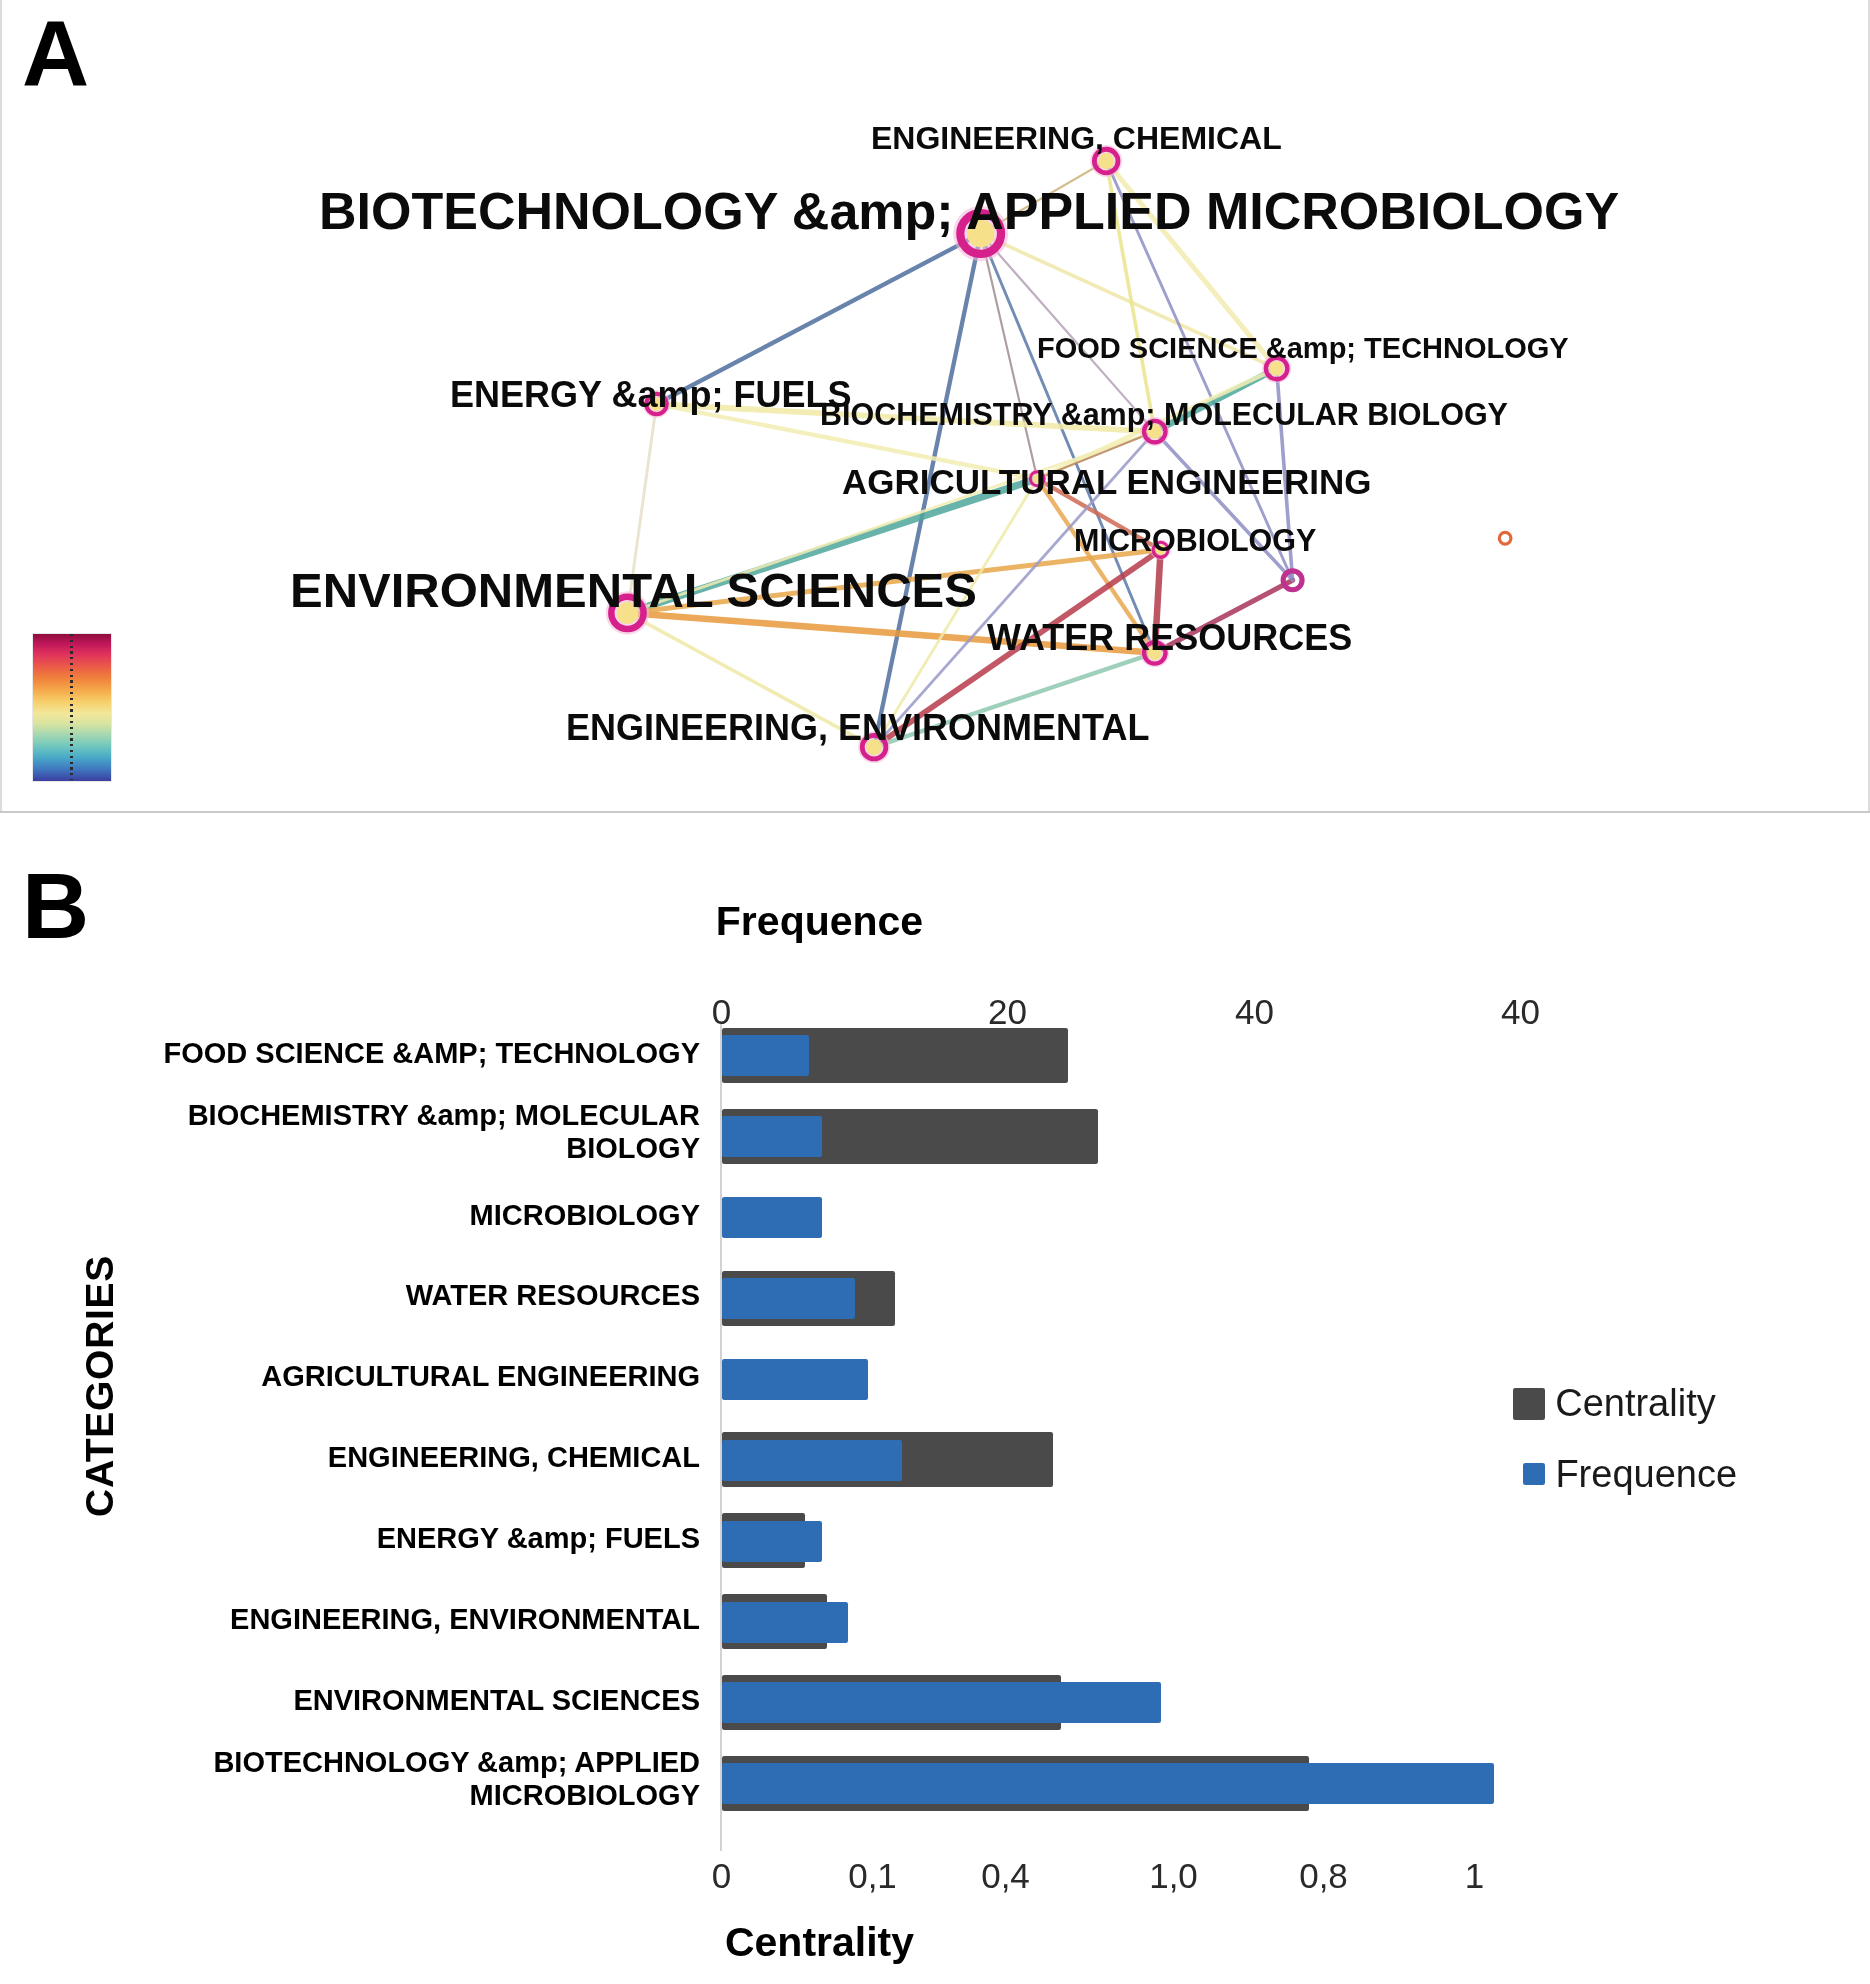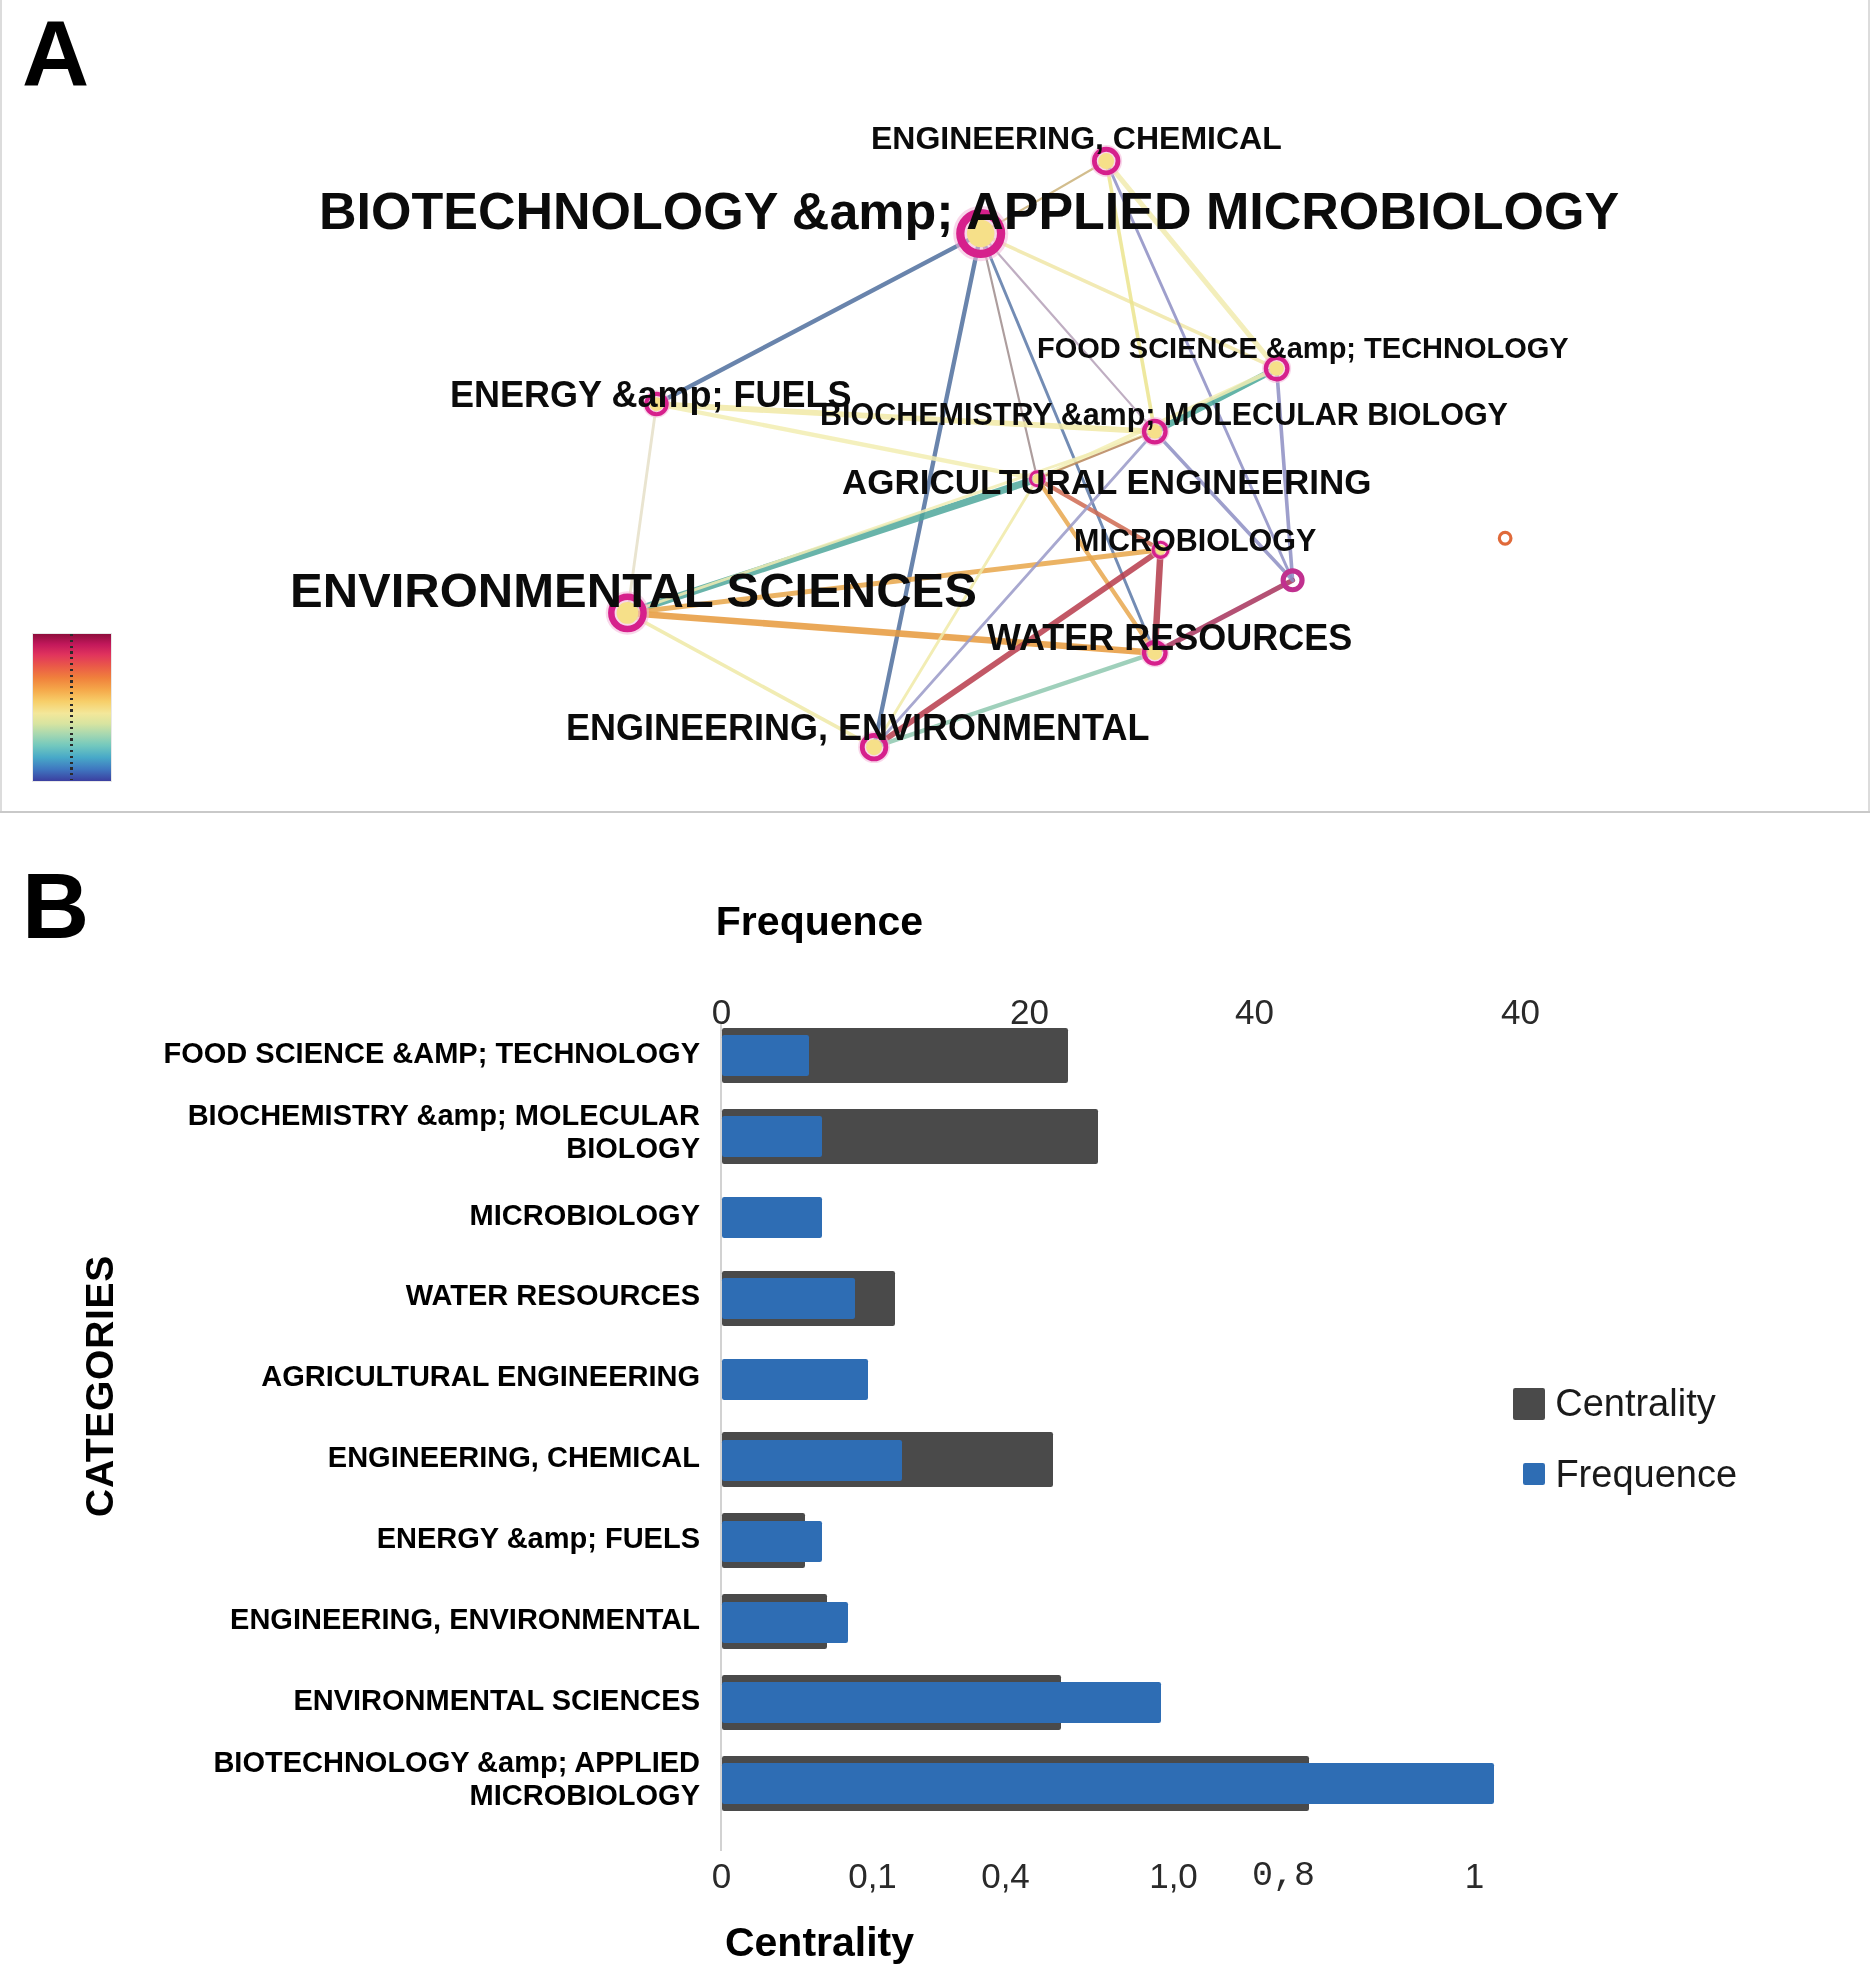--- a/index.html
+++ b/index.html
@@ -180,30 +180,30 @@
   <div class="chart-title" id="freq-title">Frequence</div>
 
   <div class="chart-title" id="cent-title">Centrality</div>
 
   <div class="yaxis-title">CATEGORIES</div>
 
   <div class="axis-line" id="vert-axis"></div>
 
   <div id="top-ticks">
       <div class="tick-label tick-top" style="left: 678px;">0</div>
-      <div class="tick-label tick-top" style="left: 986px;">20</div>
+      <div class="tick-label tick-top" style="left: 964px;">20</div>
       <div class="tick-label tick-top" style="left: 1211px;">40</div>
       <div class="tick-label tick-top" style="left: 1477px;">40</div>
     </div>
   <div id="bottom-ticks">
       <div class="tick-label tick-bottom" style="left: 678px;">0</div>
       <div class="tick-label tick-bottom" style="left: 829px;">0,1</div>
       <div class="tick-label tick-bottom" style="left: 962px;">0,4</div>
       <div class="tick-label tick-bottom" style="left: 1130px;">1,0</div>
-      <div class="tick-label tick-bottom" style="left: 1240px; font-family: Liberation Mono, monospace;">0,8</div>
+      <div class="tick-label tick-bottom" style="left: 1280px;">0,8</div>
       <div class="tick-label tick-bottom" style="left: 1431px;">1</div>
     </div>
   <div id="bars-layer">
       <div class="bar bar-centrality" style="top: 1028px; height: 55px; width: 346px;"></div>
       <div class="bar bar-frequence" style="top: 1035px; height: 41px; width: 87px;"></div>
       <div class="bar bar-centrality" style="top: 1109px; height: 55px; width: 376px;"></div>
       <div class="bar bar-frequence" style="top: 1116px; height: 41px; width: 100px;"></div>
       <div class="bar bar-frequence" style="top: 1197px; height: 41px; width: 100px;"></div>
       <div class="bar bar-centrality" style="top: 1271px; height: 55px; width: 173px;"></div>
       <div class="bar bar-frequence" style="top: 1278px; height: 41px; width: 133px;"></div>

